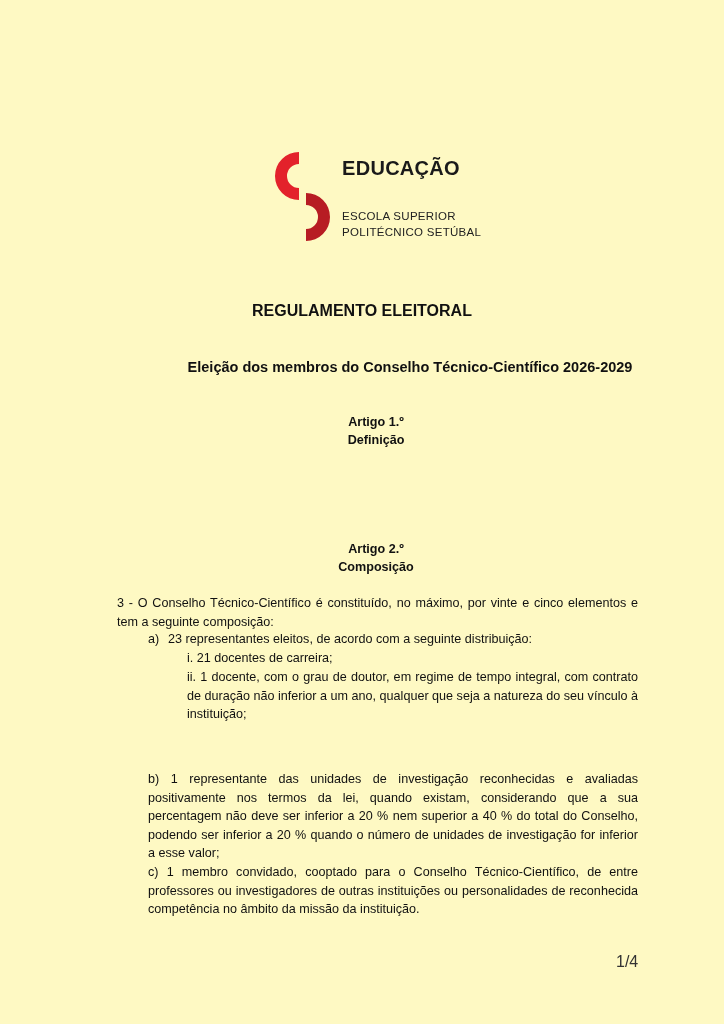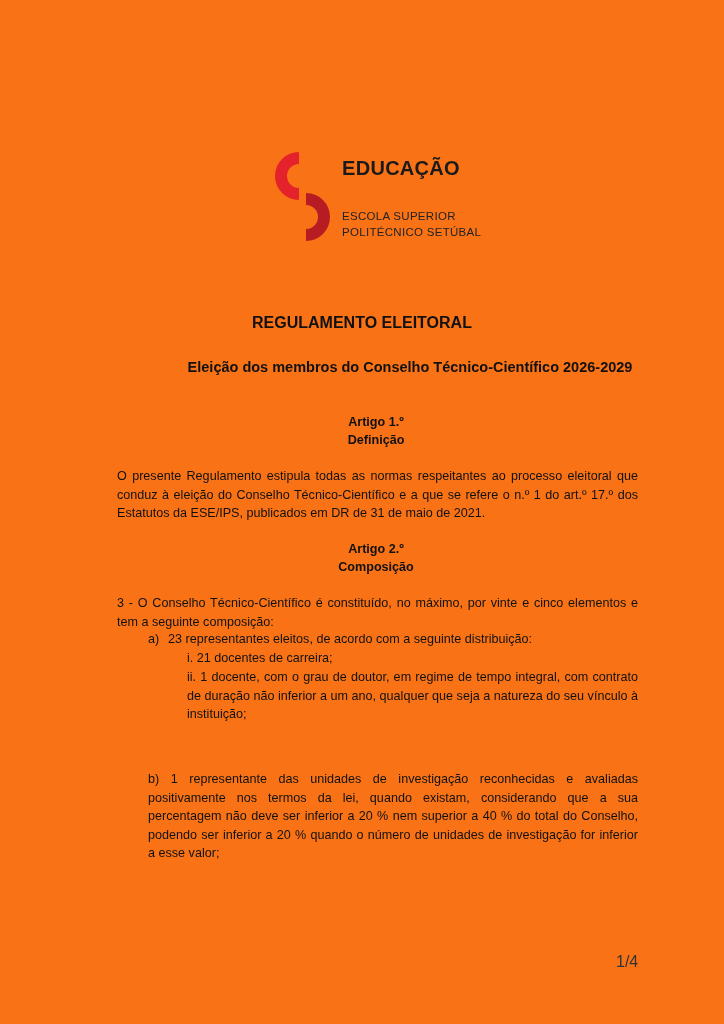--- a/index.html
+++ b/index.html
@@ -1,28 +1,28 @@
 <!DOCTYPE html>
 <html><head>
 <meta charset="utf-8">
 <style>
   html, body { margin: 0; padding: 0; background: #ffffff; }
   body { width: 724px; height: 1024px; position: relative; overflow: hidden;
          font-family: "Liberation Sans", "DejaVu Sans", sans-serif; color: #111; }
-  .page { position: absolute; left: 0; top: 0; width: 724px; height: 1024px; background: #f97316; }
+  .page { position: absolute; left: 0; top: 0; width: 724px; height: 1024px; background: #fef9c3; }
 
   .logo { position: absolute; left: 272px; top: 150px; width: 200px; height: 95px; }
   .logo-mark { position: absolute; left: 0; top: 0; width: 62px; height: 95px; }
   .logo-title { position: absolute; left: 70px; top: 7px; font-size: 20px; font-weight: bold;
                 letter-spacing: 0.3px; color: #1a1a1a; }
   .logo-sub { position: absolute; left: 70px; top: 58px; font-size: 11.5px; line-height: 16px;
               color: #222; letter-spacing: 0.3px; white-space: nowrap; }
 
   .title { position: absolute; left: 0; width: 724px; text-align: center; font-weight: bold; }
-  .t1 { top: 314px; font-size: 16px; }
+  .t1 { top: 302px; font-size: 16px; }
   .t2 { top: 359px; font-size: 14.5px; margin-left: 48px; }
 
   .art-head { position: absolute; left: 0; width: 724px; text-align: center; font-weight: bold;
               font-size: 12.6px; line-height: 18px; padding-left: 14px; }
 
   .para { position: absolute; font-size: 12.6px; line-height: 18.5px; text-align: justify; color: #111; }
   .p-def { left: 117px; width: 521px; top: 467px; }
   .p-1 { left: 117px; width: 521px; top: 594px; }
   .item-a { position: absolute; left: 148px; top: 630px; font-size: 12.6px; line-height: 18.5px; white-space: nowrap; }
   .item-a .mark { display: inline-block; width: 20px; }
@@ -54,30 +54,30 @@
     </div>
   </div>
 
   <div class="title t1">REGULAMENTO ELEITORAL</div>
   <div class="title t2">Eleição dos membros do Conselho Técnico-Científico 2026-2029</div>
 
   <div class="art-head" style="top:413px;">
     <div>Artigo 1.º</div>
     <div>Definição</div>
   </div>
-  <div class="para p-def">O presente Regulamento estipula todas as normas respeitantes ao processo eleitoral que conduz à eleição do Conselho Técnico-Científico e a que se refere o n.º 1 do art.º 17.º dos Estatutos da ESE/IPS, publicados em DR de 31 de maio de 2021.</div>
 
   <div class="art-head" style="top:540px;">
     <div>Artigo 2.º</div>
     <div>Composição</div>
   </div>
   <div class="para p-1">3 - O Conselho Técnico-Científico é constituído, no máximo, por vinte e cinco elementos e tem a seguinte composição:</div>
 
   <div class="item-a">
     <span class="mark">a)</span><span>23 representantes eleitos, de acordo com a seguinte distribuição:</span>
   </div>
   <div class="roman r1">i. 21 docentes de carreira;</div>
   <div class="roman r2">ii. 1 docente, com o grau de doutor, em regime de tempo integral, com contrato de duração não inferior a um ano, qualquer que seja a natureza do seu vínculo à instituição;</div>
 
   <div class="sub-b">b) 1 representante das unidades de investigação reconhecidas e avaliadas positivamente nos termos da lei, quando existam, considerando que a sua percentagem não deve ser inferior a 20 % nem superior a 40 % do total do Conselho, podendo ser inferior a 20 % quando o número de unidades de investigação for inferior a esse valor;</div>
+  <div class="sub-c">c) 1 membro convidado, cooptado para o Conselho Técnico-Científico, de entre professores ou investigadores de outras instituições ou personalidades de reconhecida competência no âmbito da missão da instituição.</div>
 
   <div class="pagenum">1/4</div>
 </div>
 
 </body></html>

